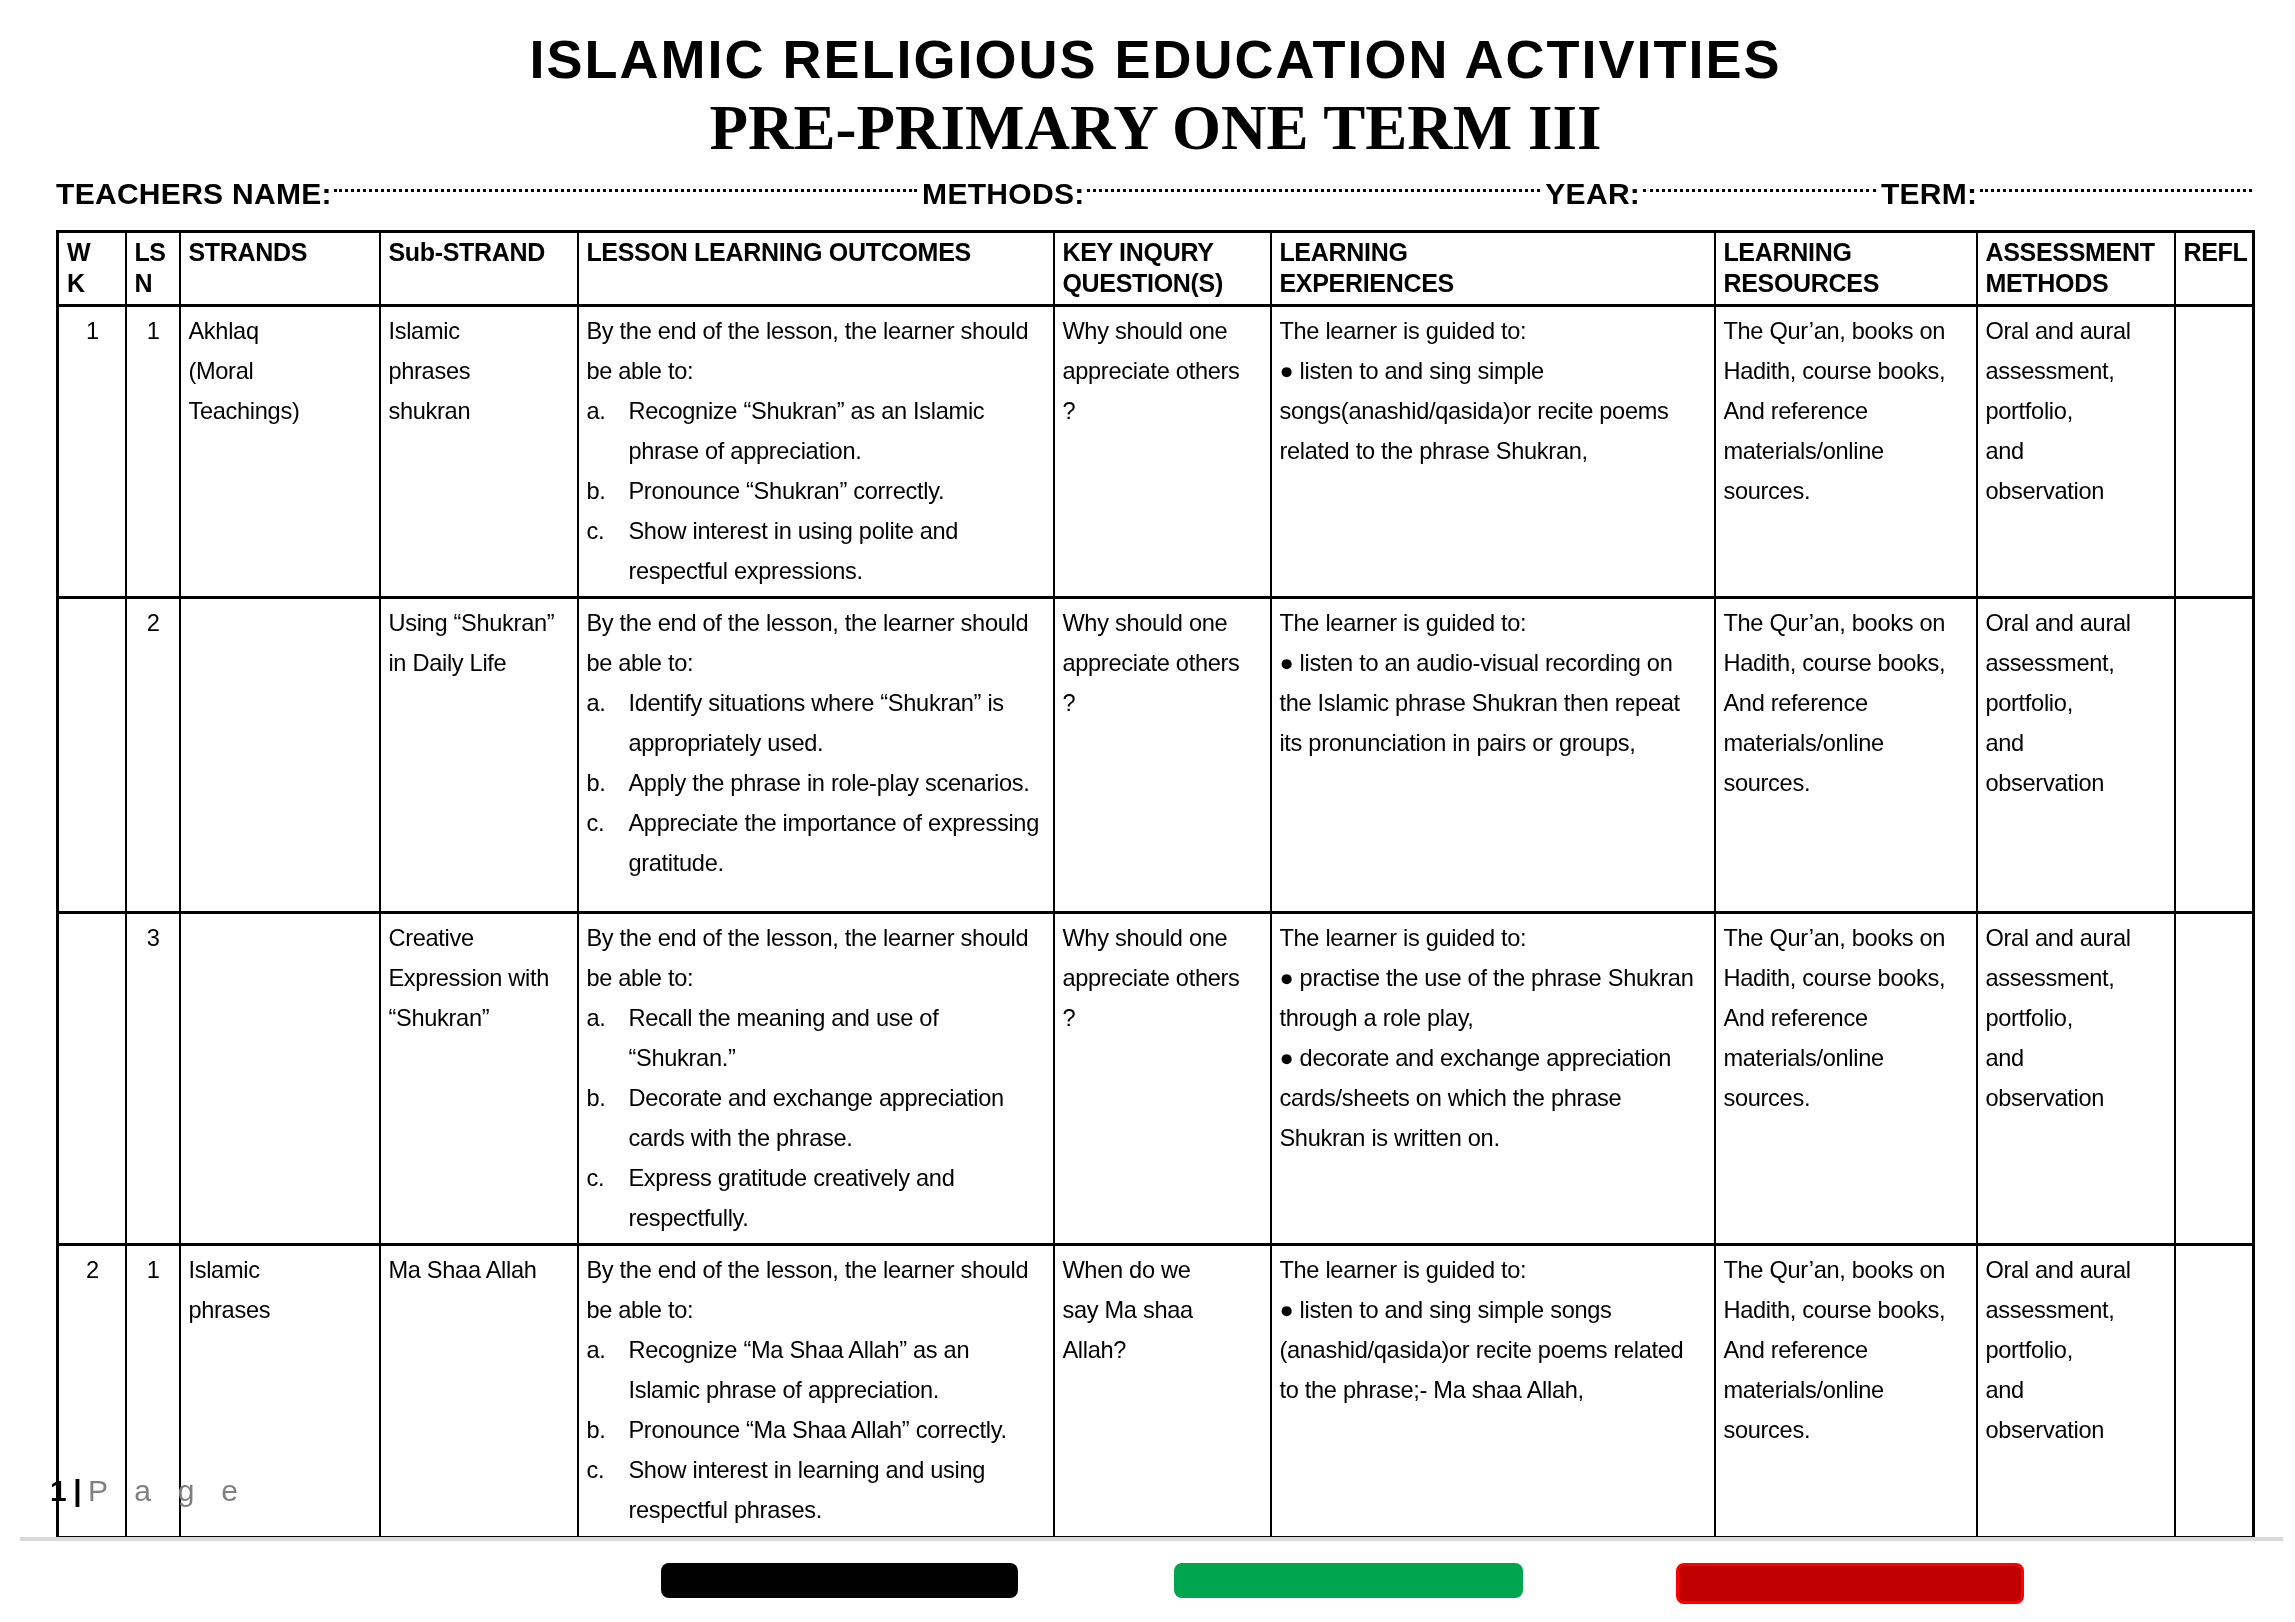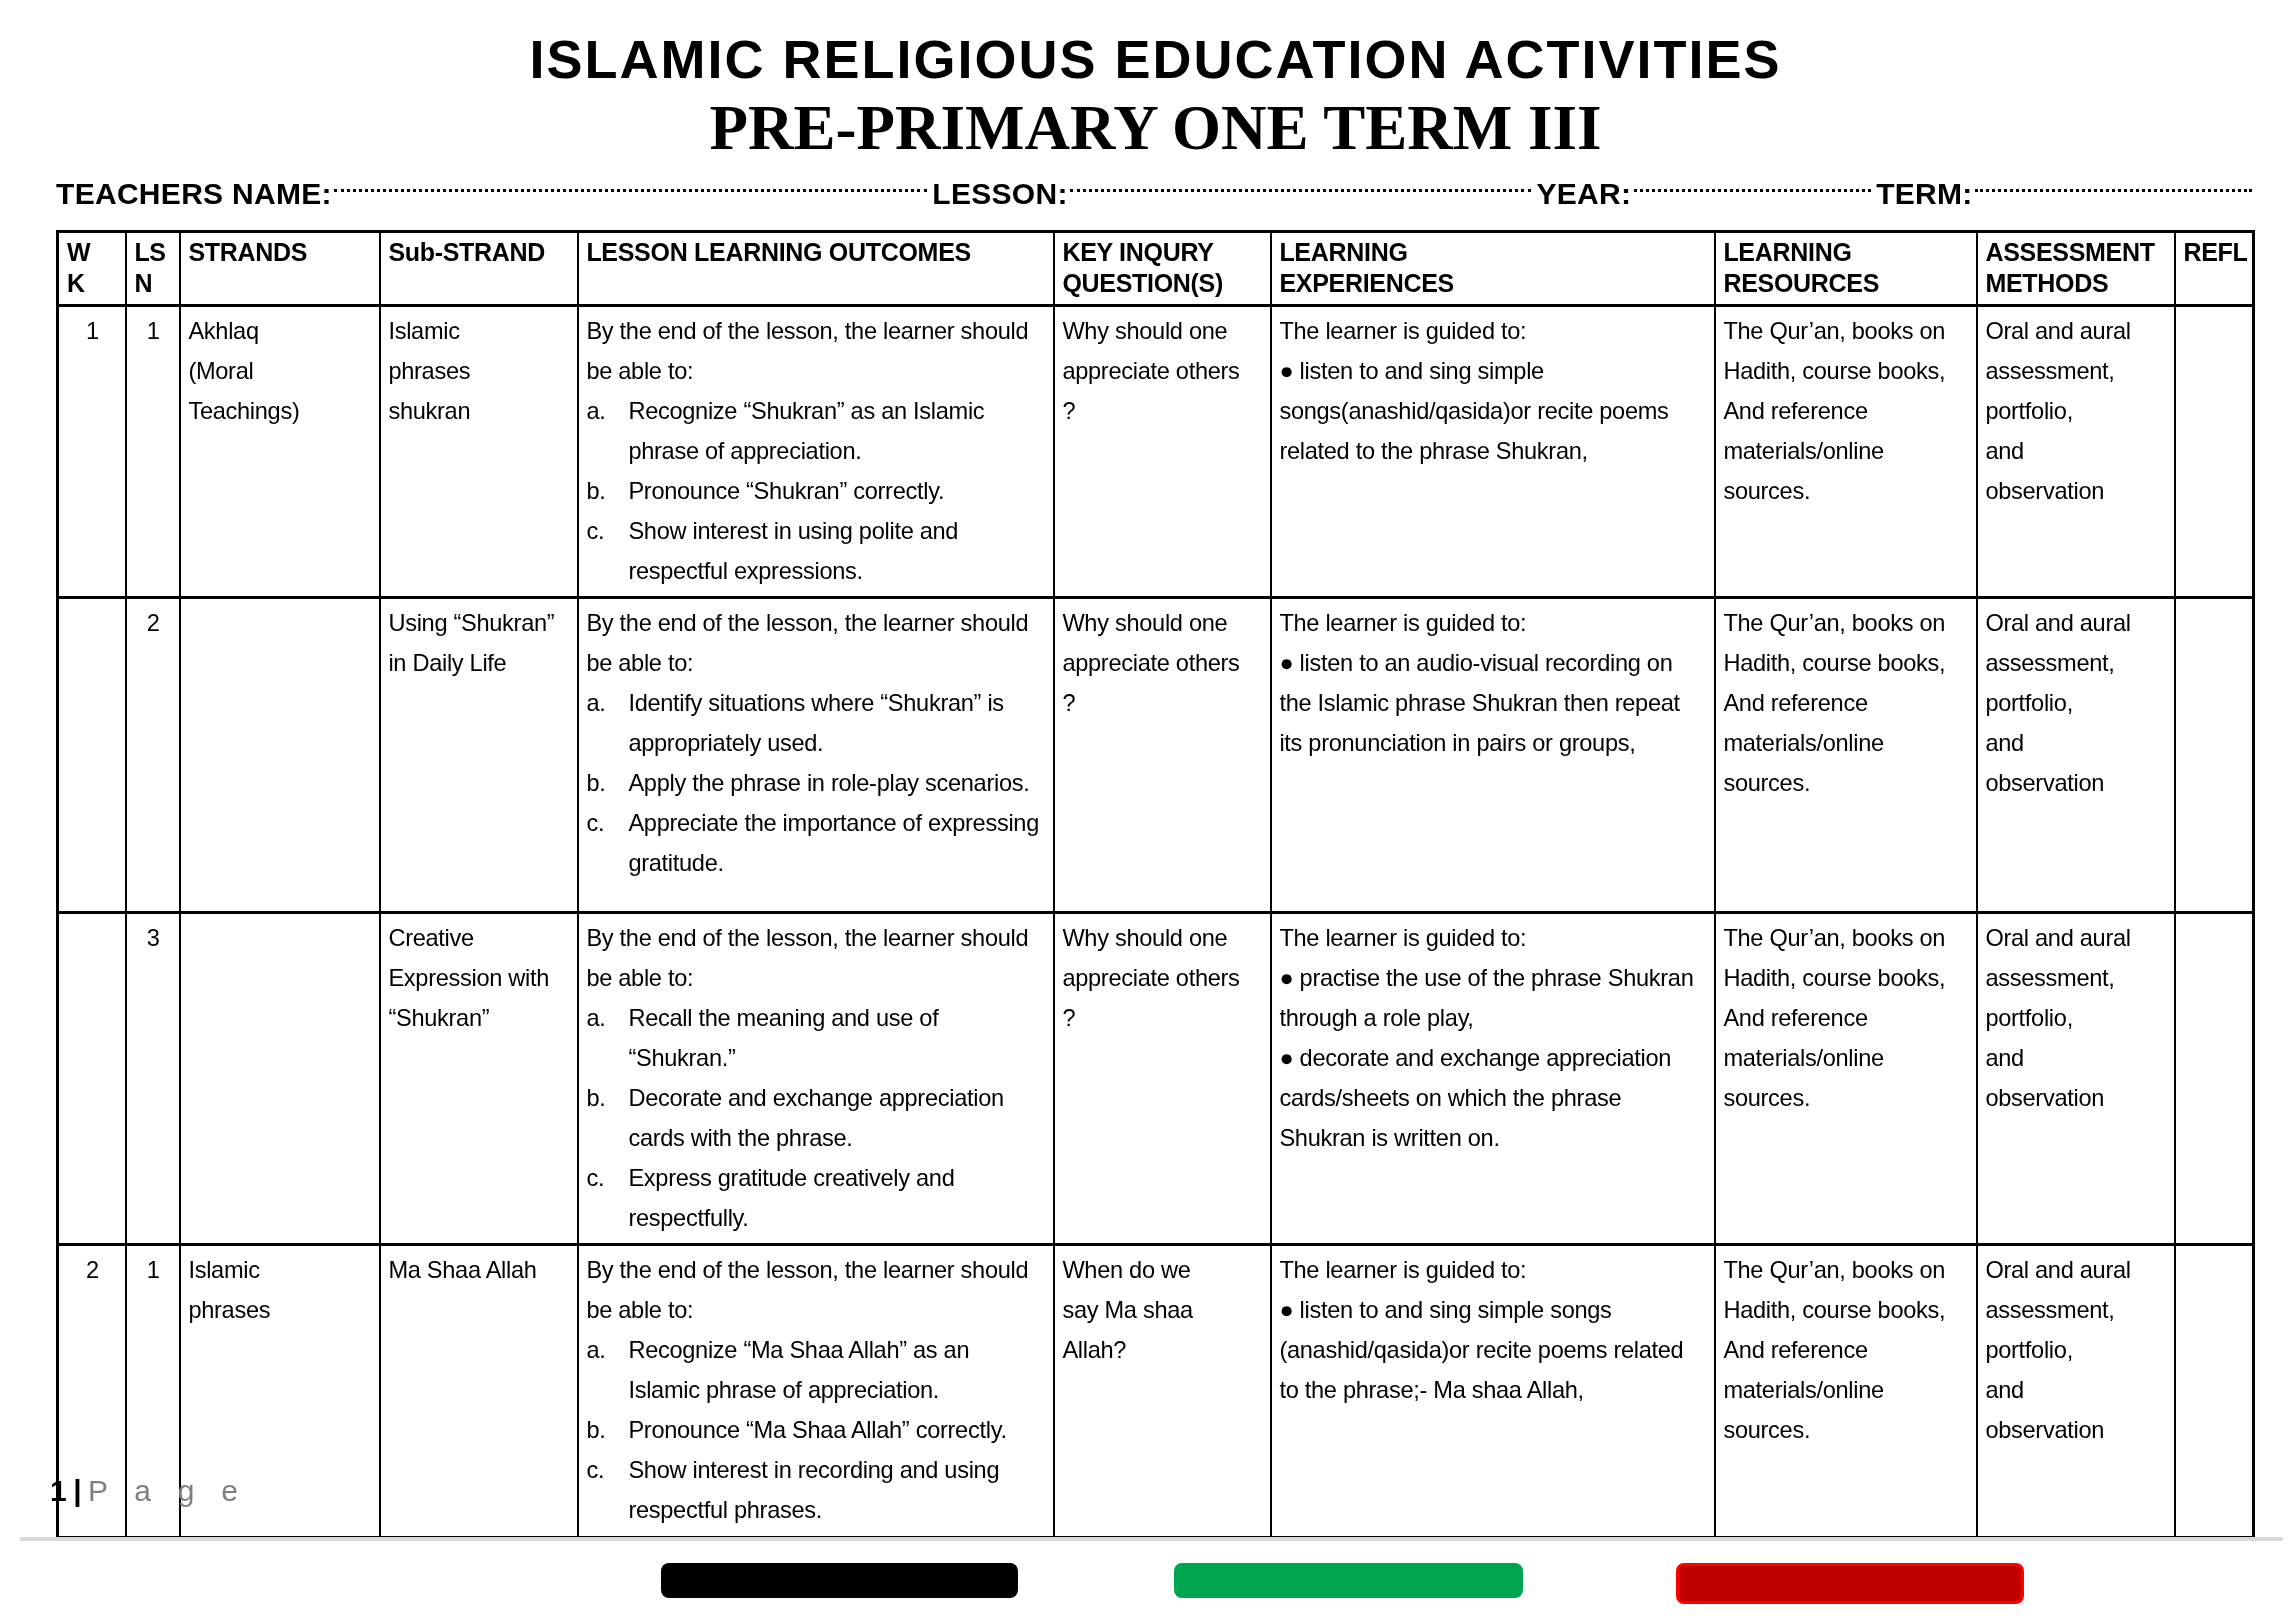--- a/index.html
+++ b/index.html
@@ -114,21 +114,21 @@
 <div class="page">
 
   <div class="title-block">
     <div class="title-main">ISLAMIC RELIGIOUS EDUCATION ACTIVITIES</div>
     <div class="title-sub">PRE-PRIMARY ONE TERM III</div>
   </div>
 
   <div class="info-line">
     <span>TEACHERS NAME:</span>
     <span class="leader" style="flex:900"></span>
-    <span>LESSON:</span>
+    <span>METHODS:</span>
     <span class="leader" style="flex:700"></span>
     <span>YEAR:</span>
     <span class="leader" style="flex:360"></span>
     <span>TERM:</span>
     <span class="leader" style="flex:420"></span>
   </div>
 
   <table class="scheme">
     <colgroup>
         <col style="width: 68px;">
@@ -299,21 +299,21 @@
             <div class="outcome-item">
               <span class="outcome-marker">a.</span>
               <span>Recognize “Ma Shaa Allah” as an Islamic phrase of appreciation.</span>
             </div>
             <div class="outcome-item">
               <span class="outcome-marker">b.</span>
               <span>Pronounce “Ma Shaa Allah” correctly.</span>
             </div>
             <div class="outcome-item">
               <span class="outcome-marker">c.</span>
-              <span>Show interest in recording and using respectful phrases.</span>
+              <span>Show interest in learning and using respectful phrases.</span>
             </div>
           </td>
           <td class="pre">When do we
 say Ma shaa
 Allah?</td>
           <td>
             <div>The learner is guided to:</div>
             <div class="exp-line"><span class="bullet-icon">●</span> listen to and sing simple songs (anashid/qasida)or recite poems related to the phrase;- Ma shaa Allah,</div>
           </td>
           <td class="pre">The Qur’an, books on

